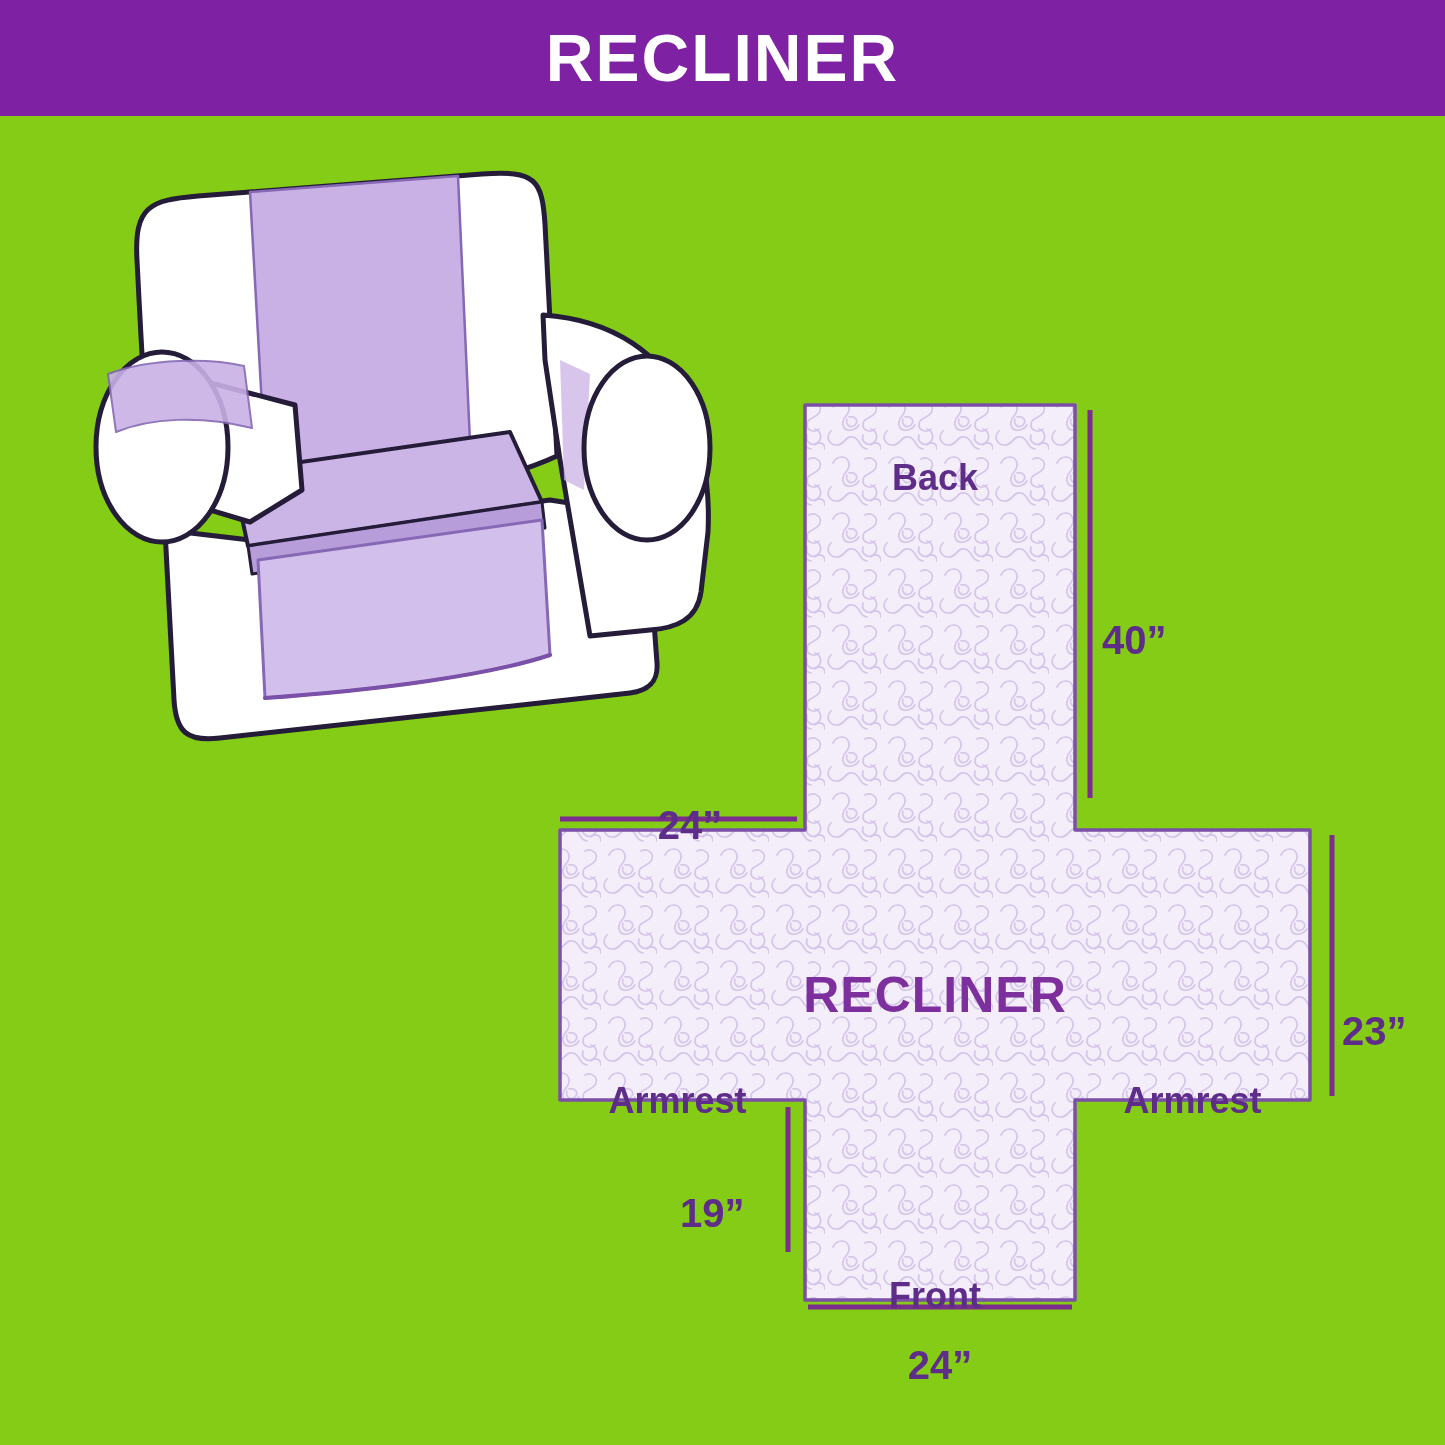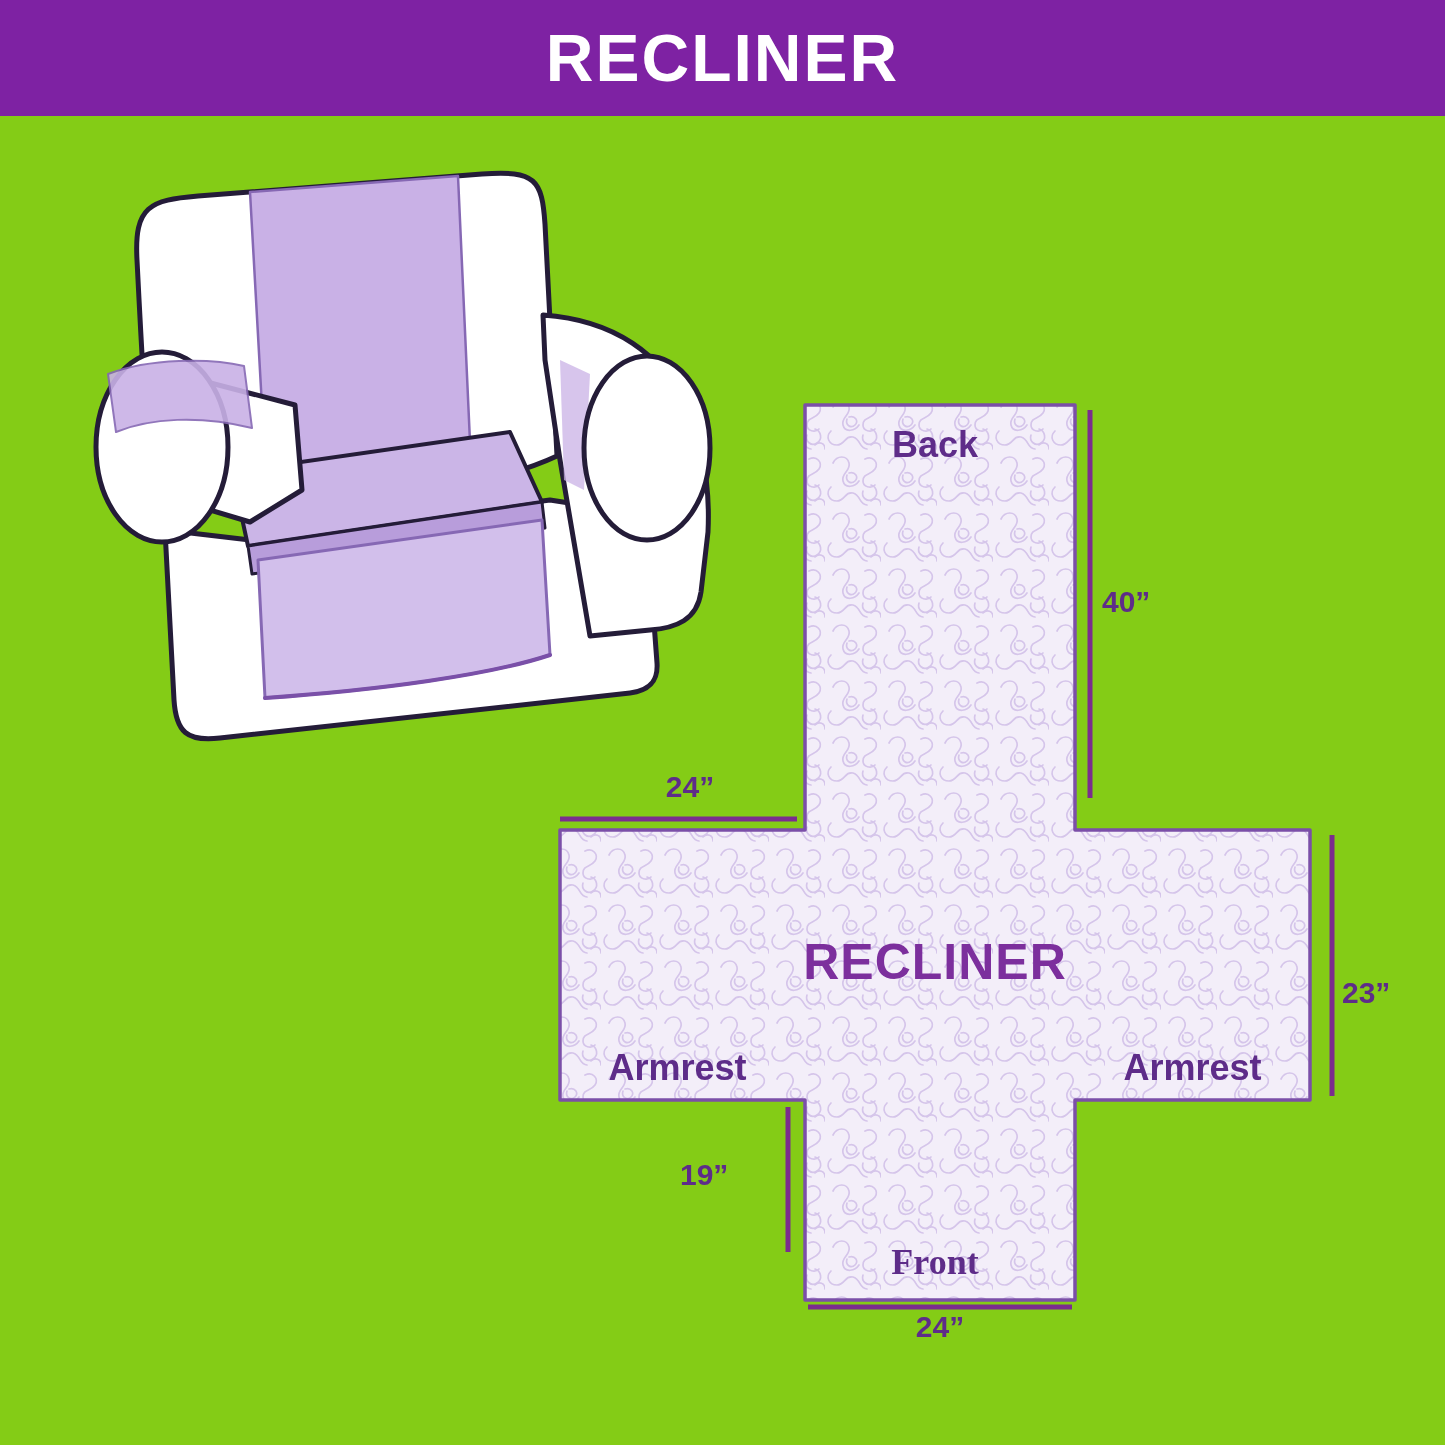--- a/index.html
+++ b/index.html
@@ -6,34 +6,34 @@
   body{font-family:"Liberation Sans","DejaVu Sans",sans-serif;}
   .canvas{position:relative;width:1445px;height:1445px;background:#84cc16;overflow:hidden;outline:1px solid #ececec;}
 
   .header{position:absolute;left:0;top:0;width:1445px;height:116px;background:#7e22a3;
           display:flex;align-items:center;justify-content:center;}
   .header-title{color:#ffffff;font-size:66px;font-weight:800;letter-spacing:2px;line-height:1;}
 
   .chair-svg{position:absolute;left:90px;top:160px;width:645px;height:600px;}
   .cross-svg{position:absolute;left:545px;top:395px;width:900px;height:960px;}
 
-  .lbl{position:absolute;font-weight:700;color:#5e2c89;text-align:center;line-height:1.1;}
+  .lbl{position:absolute;font-weight:700;color:#5e2c89;text-align:center;line-height:1.1;margin-top:33px;}
   .section-lbl{font-size:36px;width:205px;}
   .center-lbl{font-size:50px;font-weight:800;color:#7c2f9d;width:400px;letter-spacing:1px;}
-  .dim-lbl{font-size:30px;}
+  .dim-lbl{font-size:40px;}
 
   .lbl-back{left:835px;top:425px;width:200px;}
   .lbl-40{left:1102px;top:585px;}
   .lbl-24top{left:590px;top:770px;width:200px;text-align:center;}
   .lbl-center{left:735px;top:935px;}
   .lbl-23{left:1342px;top:976px;}
   .lbl-armrest-left{left:575px;top:1048px;}
   .lbl-armrest-right{left:1090px;top:1048px;}
   .lbl-19{left:680px;top:1158px;width:130px;text-align:left;}
-  .lbl-front{left:835px;top:1243px;width:200px;font-family:Liberation Serif, serif;}
+  .lbl-front{left:835px;top:1243px;width:200px;}
   .lbl-24bottom{left:840px;top:1310px;width:200px;text-align:center;}
 </style>
 </head>
 <body>
 
 <div class="canvas">
 
   <div class="header">
     <div class="header-title">RECLINER</div>
   </div>

